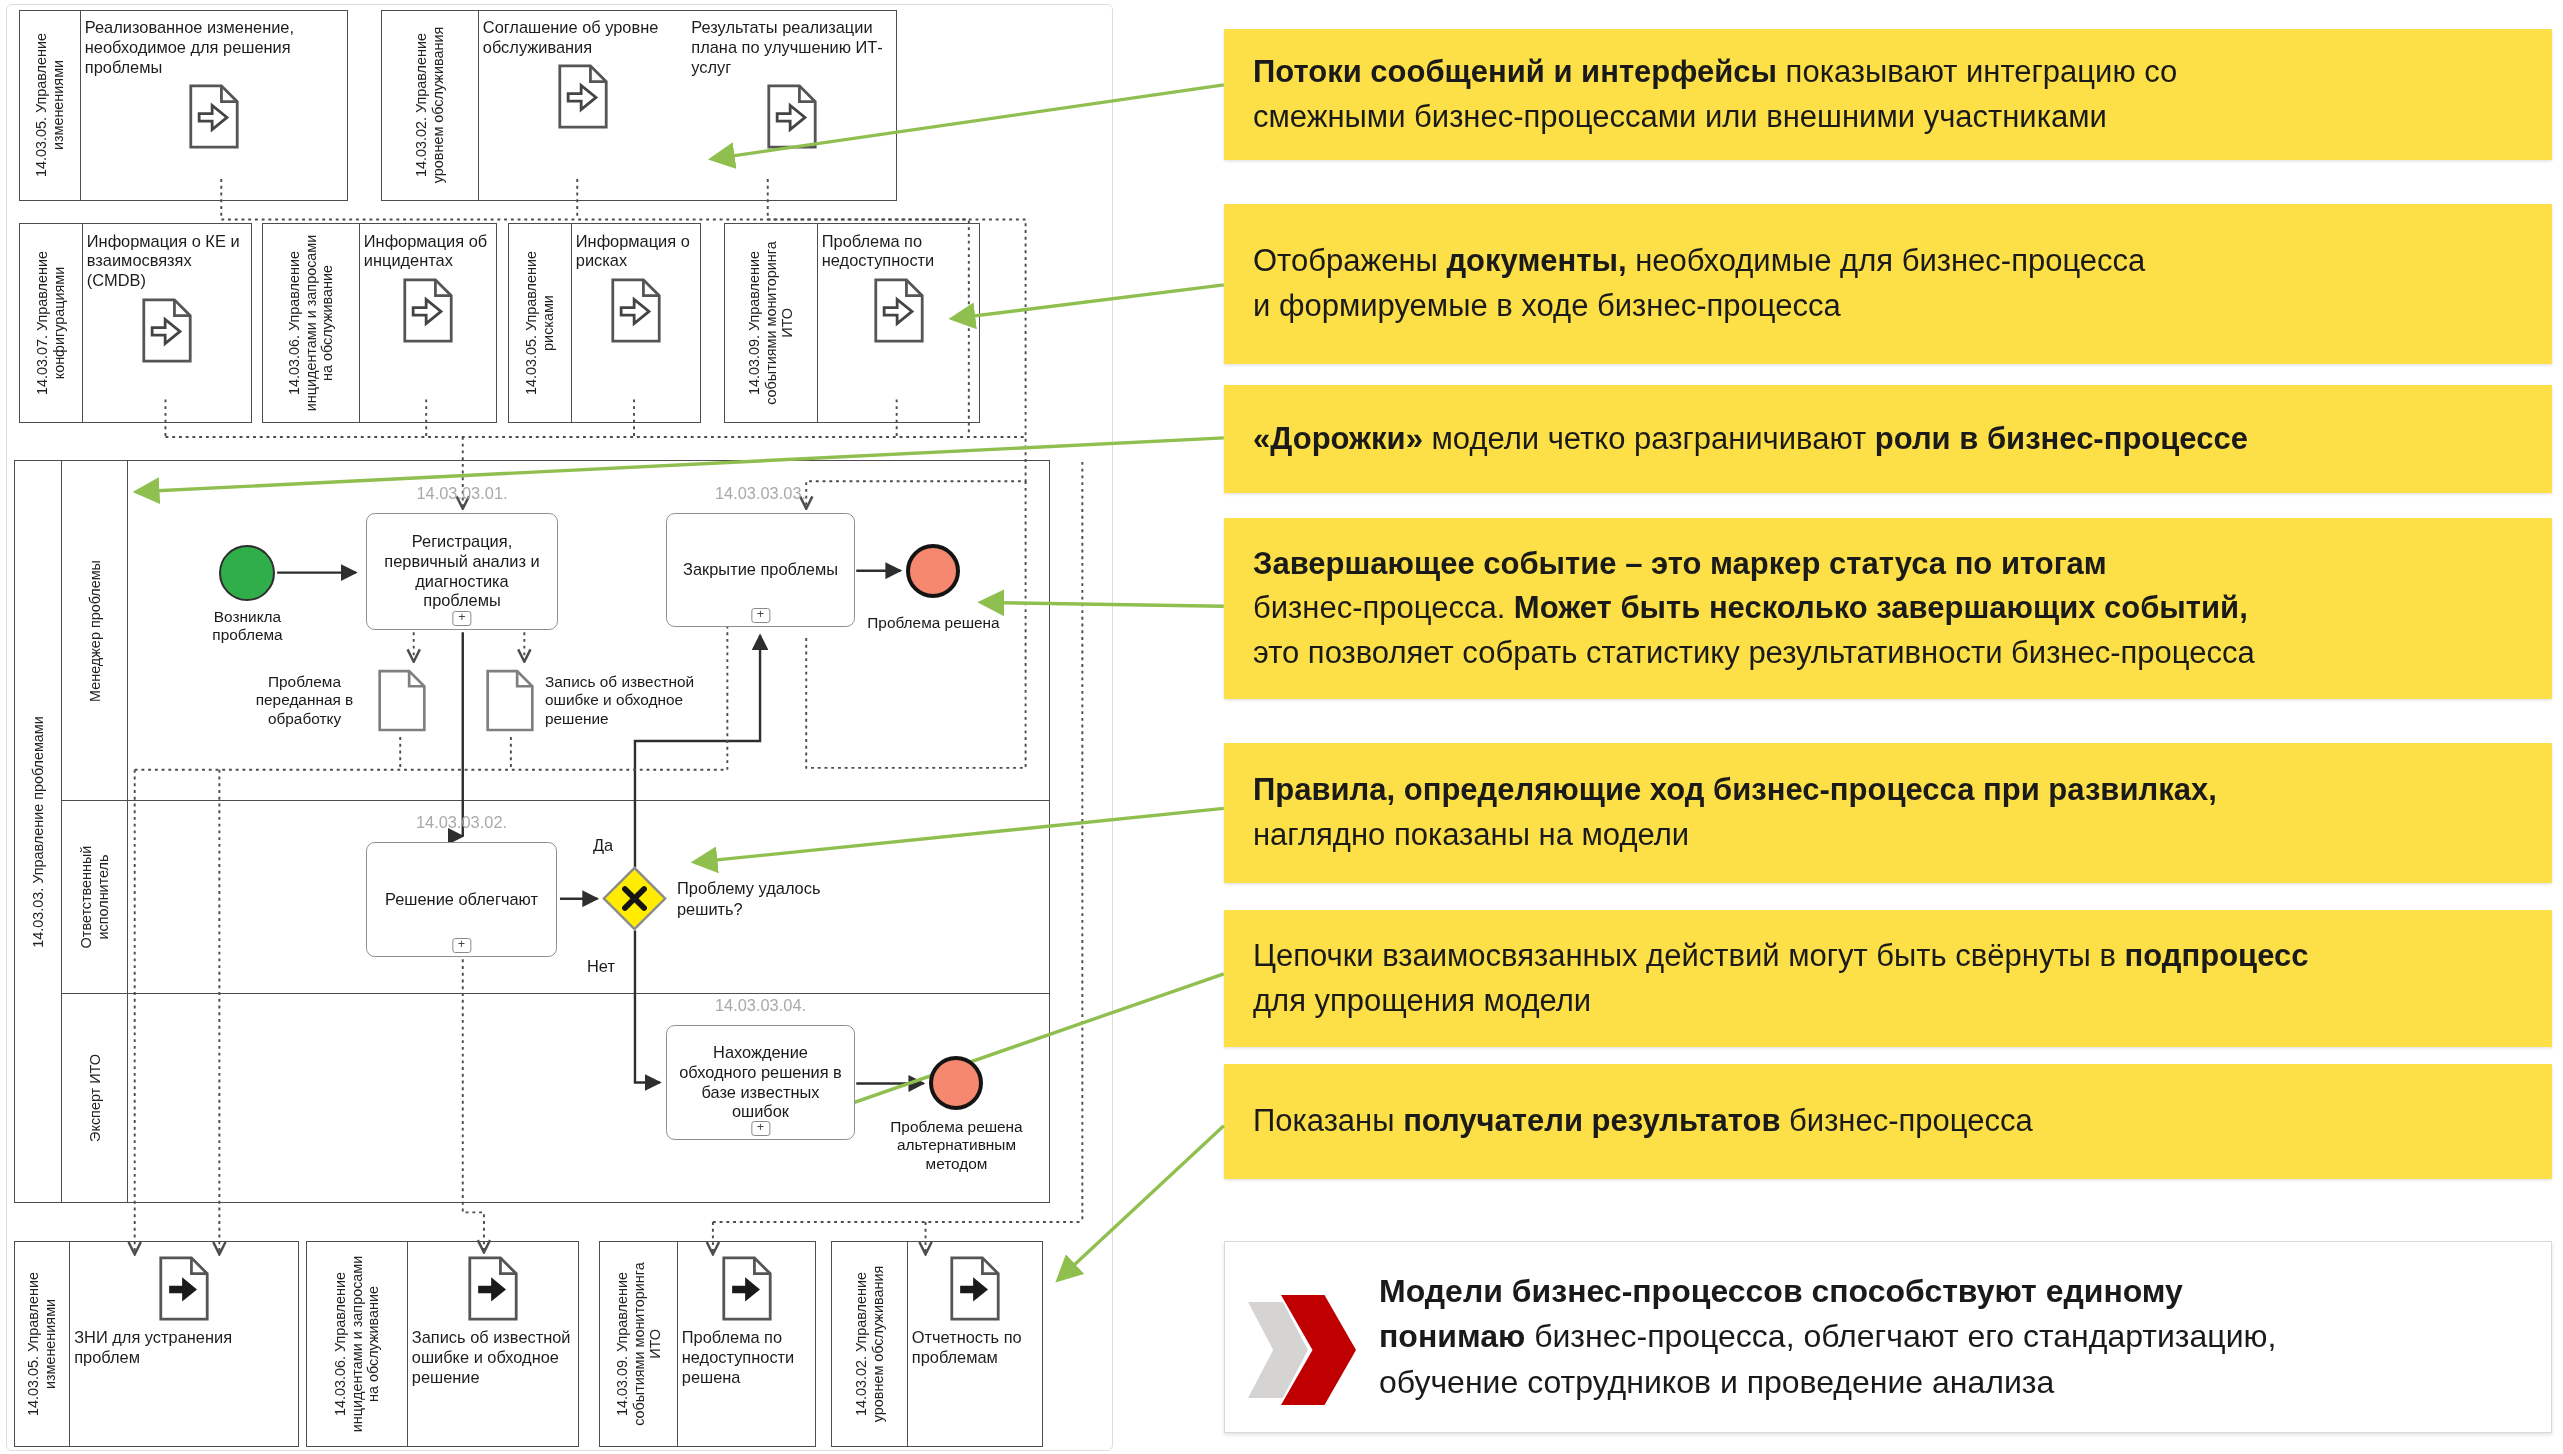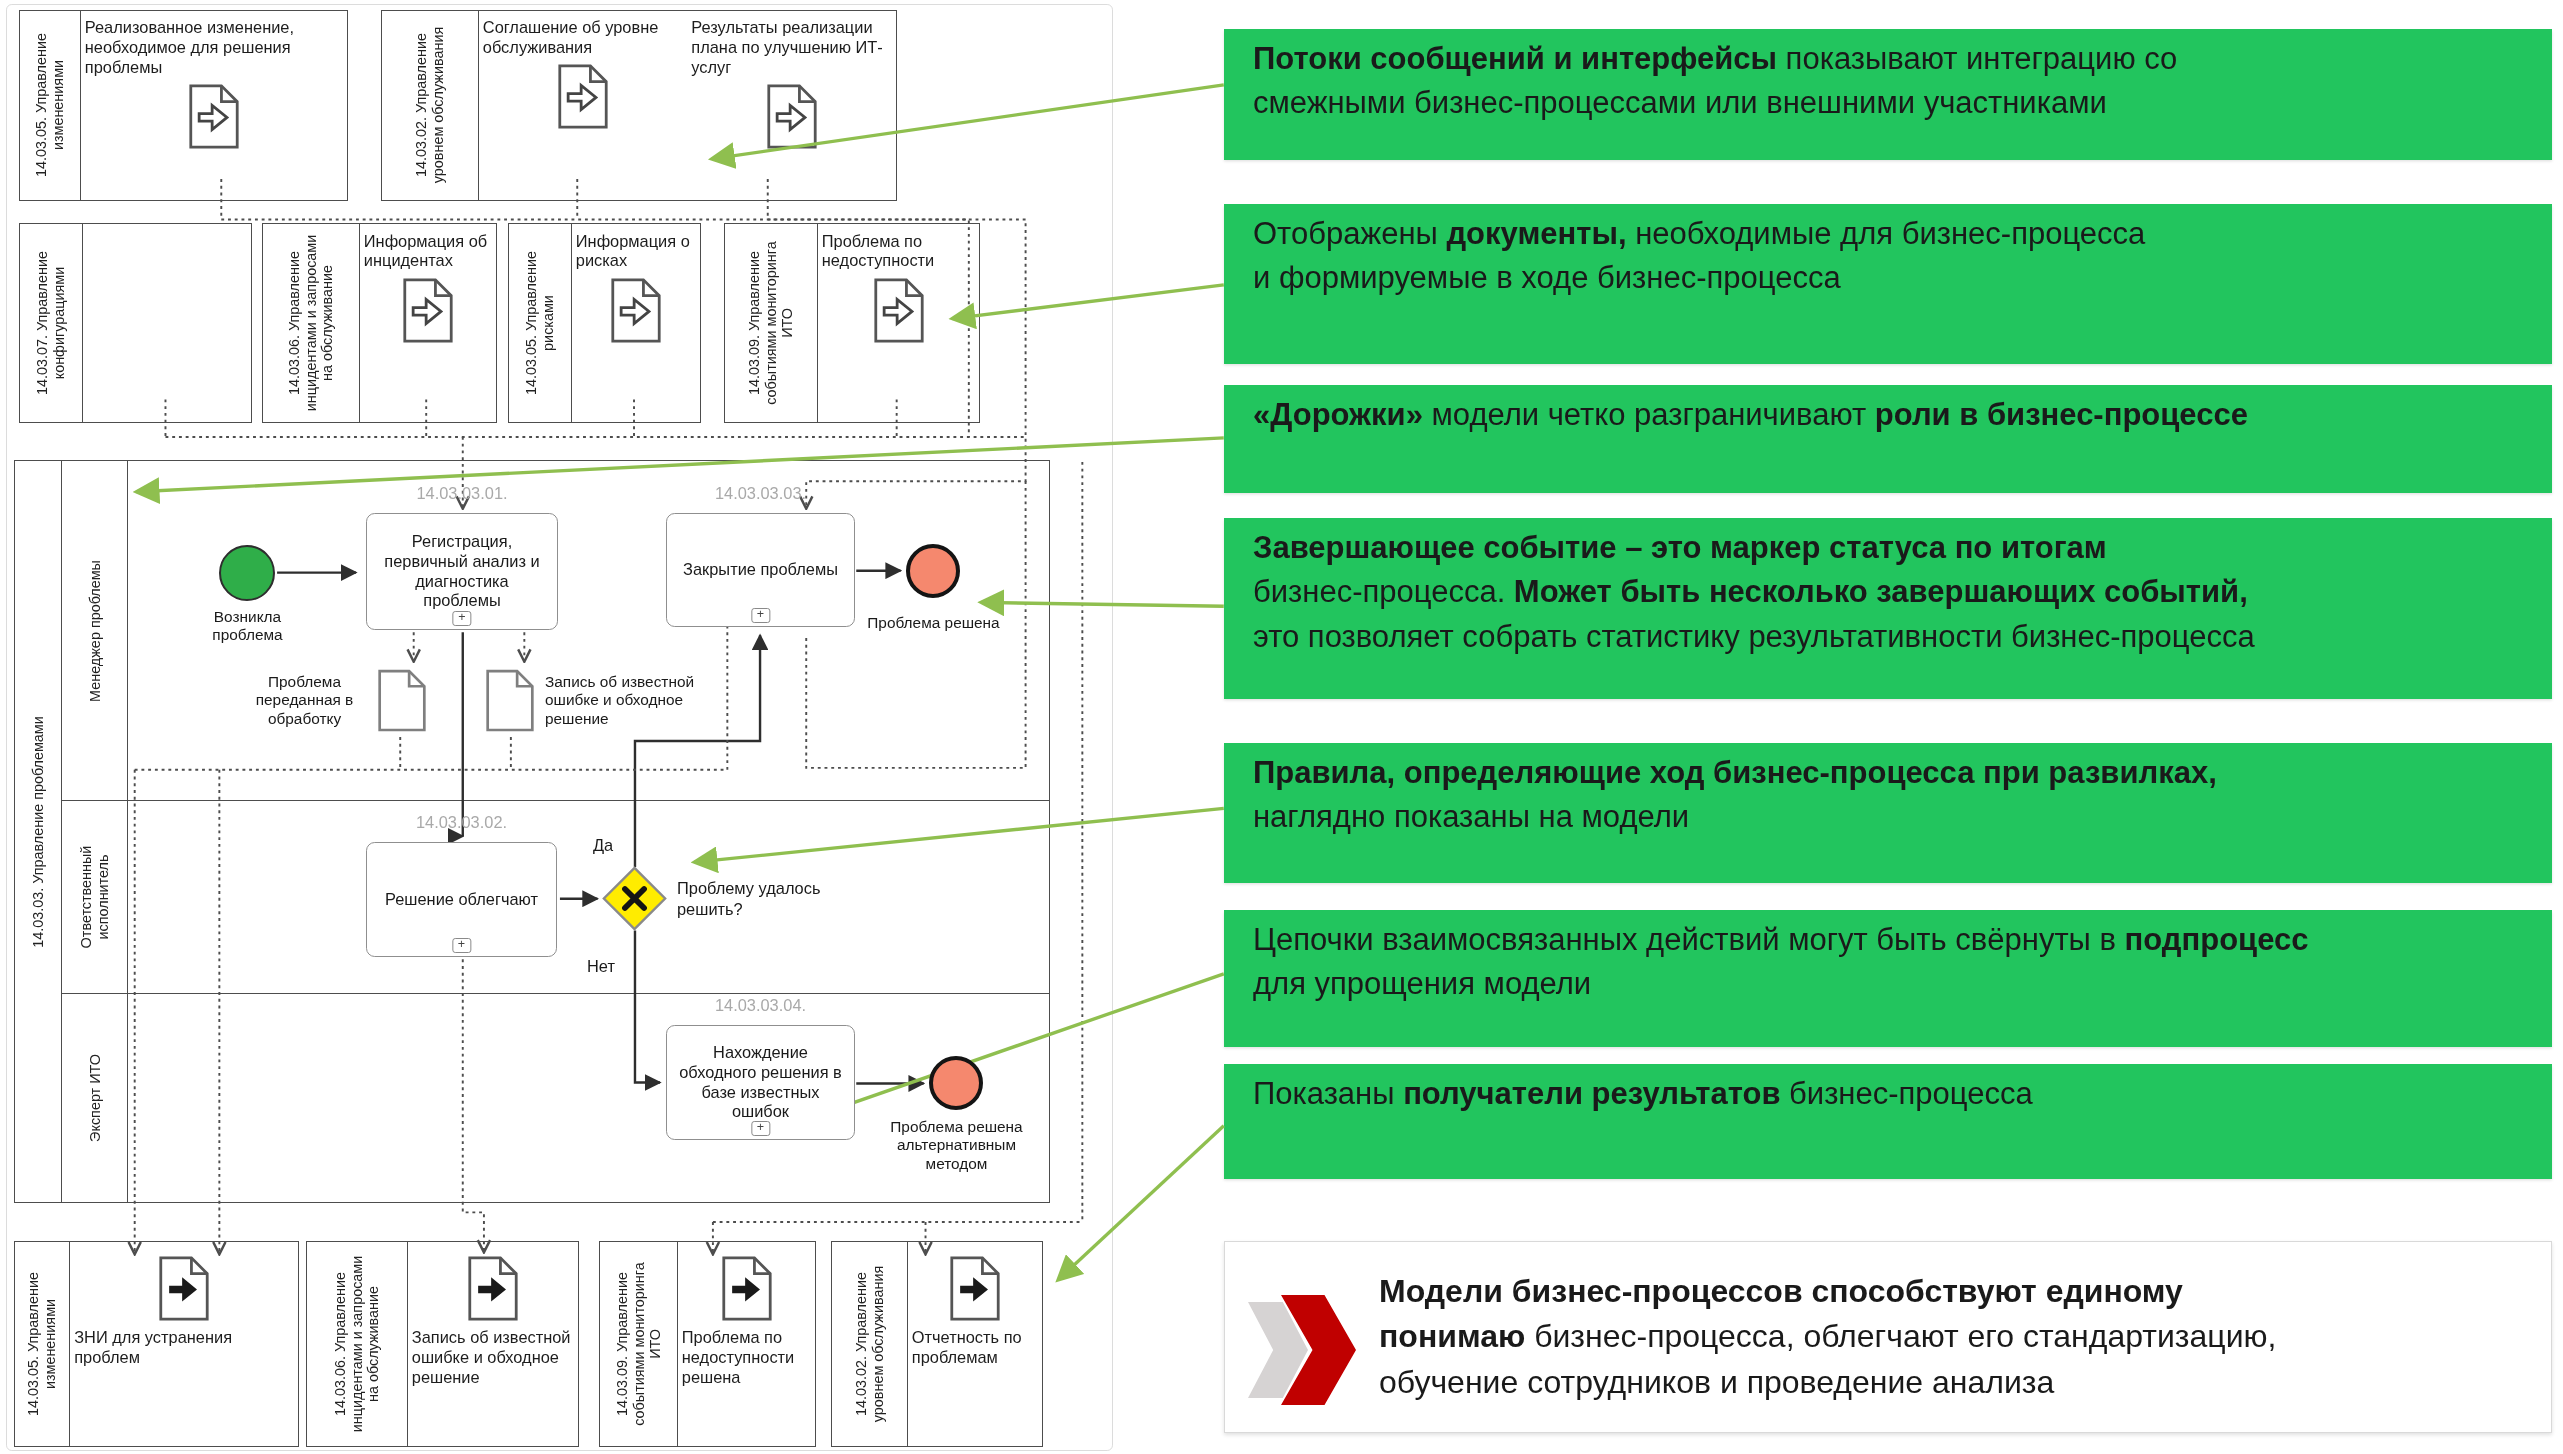--- a/index.html
+++ b/index.html
@@ -27,21 +27,21 @@
   .lane-body{flex:1;}
   
   .task{background:#fff;border:1.9px solid #8f8f8f;border-radius:8.7px;display:flex;align-items:center;justify-content:center;text-align:center;font-size:16.4px;line-height:1.2;padding:3.8px 9.6px;box-sizing:border-box;z-index:8;}
   .plus{position:absolute;left:50%;bottom:2.9px;transform:translateX(-50%);width:17.3px;height:13.5px;border:1.4px solid #8a8a8a;border-radius:2.9px;font-size:12.5px;line-height:11.5px;text-align:center;color:#444;background:#fff;}
   .tasknum{color:#a9a9a9;font-size:16.4px;text-align:center;z-index:8;}
   .ev-label{font-size:15.4px;line-height:1.2;text-align:center;z-index:8;}
   .ev-start{width:56px;height:56px;border-radius:50%;background:#2fae49;border:2.4px solid #2e2e2e;box-sizing:border-box;z-index:8;}
   .ev-end{width:54px;height:54px;border-radius:50%;background:#f5886e;border:4.8px solid #141414;box-sizing:border-box;z-index:8;}
   .gw-label{font-size:16.4px;line-height:1.25;z-index:8;}
   
-  .callout{left:1224px;width:1328px;background:#22c55e;box-shadow:0 1.9px 2.9px rgba(0,0,0,.12);display:flex;align-items:flex-start;z-index:6;}
+  .callout{left:1224px;width:1328px;background:#fde047;box-shadow:0 1.9px 2.9px rgba(0,0,0,.12);display:flex;align-items:center;z-index:6;}
   .callout .txt{padding:7.7px 38px 7.7px 29px;font-size:31px;line-height:1.44;max-width:1135px;}
   .b{font-weight:bold;}
   .summary{left:1224px;top:1241px;width:1328px;height:192px;background:#fff;border:1.9px solid #d9d9d9;box-shadow:0 1.9px 3.8px rgba(0,0,0,.12);display:flex;align-items:center;z-index:6;box-sizing:border-box;}
   .summary .txt{margin-left:154px;font-size:32px;line-height:1.42;max-width:1126px;}
   .chev{position:absolute;clip-path:polygon(0% 0%,58% 0%,100% 50%,58% 100%,0% 100%,42% 50%);}
   #wires{position:absolute;left:0;top:0;z-index:7;pointer-events:none;}
   .sflow{stroke:#2e2e2e;stroke-width:2.5;fill:none;}
   .dflow{stroke:#4d4d4d;stroke-width:2;fill:none;stroke-dasharray:3 4;}
   .gline{stroke:#8fbf4f;stroke-width:3.5;fill:none;}
 </style>
@@ -91,20 +91,32 @@
             <path d="M12 33 h14 v-9 l16 13 -16 13 v-9 h-14 z" fill="#fff" stroke="#444" stroke-width="3"></path>
           </svg>
         </div>
     </div>
   </div>
 </div>
 
 <div class="abs ibox" style="left:19px;top:223px;width:231px;height:198px">
   <div class="strip" style="width:62px">
       <span class="vrot" style="width:183px">14.03.07. Управление конфигурациями</span>
+    </div>
+  <div class="content">
+      <div class="dcol">
+    <div class="dlabel">Информация о КЕ и взаимосвязях (CMDB)</div>
+    <div class="docicon">
+          <svg viewBox="0 0 56 72">
+            <path d="M3 3 h33 l17 17 v49 h-50 z" fill="#fff" stroke="#555" stroke-width="3"></path>
+            <path d="M36 3 v17 h17" fill="none" stroke="#555" stroke-width="3"></path>
+            <path d="M12 33 h14 v-9 l16 13 -16 13 v-9 h-14 z" fill="#fff" stroke="#444" stroke-width="3"></path>
+          </svg>
+        </div>
+  </div>
     </div>
 </div>
 <div class="abs ibox" style="left:262px;top:223px;width:233px;height:198px">
   <div class="strip" style="width:96px">
       <span class="vrot" style="width:183px">14.03.06. Управление инцидентами и запросами на обслуживание</span>
     </div>
   <div class="content">
       <div class="dcol">
     <div class="dlabel">Информация об инцидентах</div>
     <div class="docicon">

